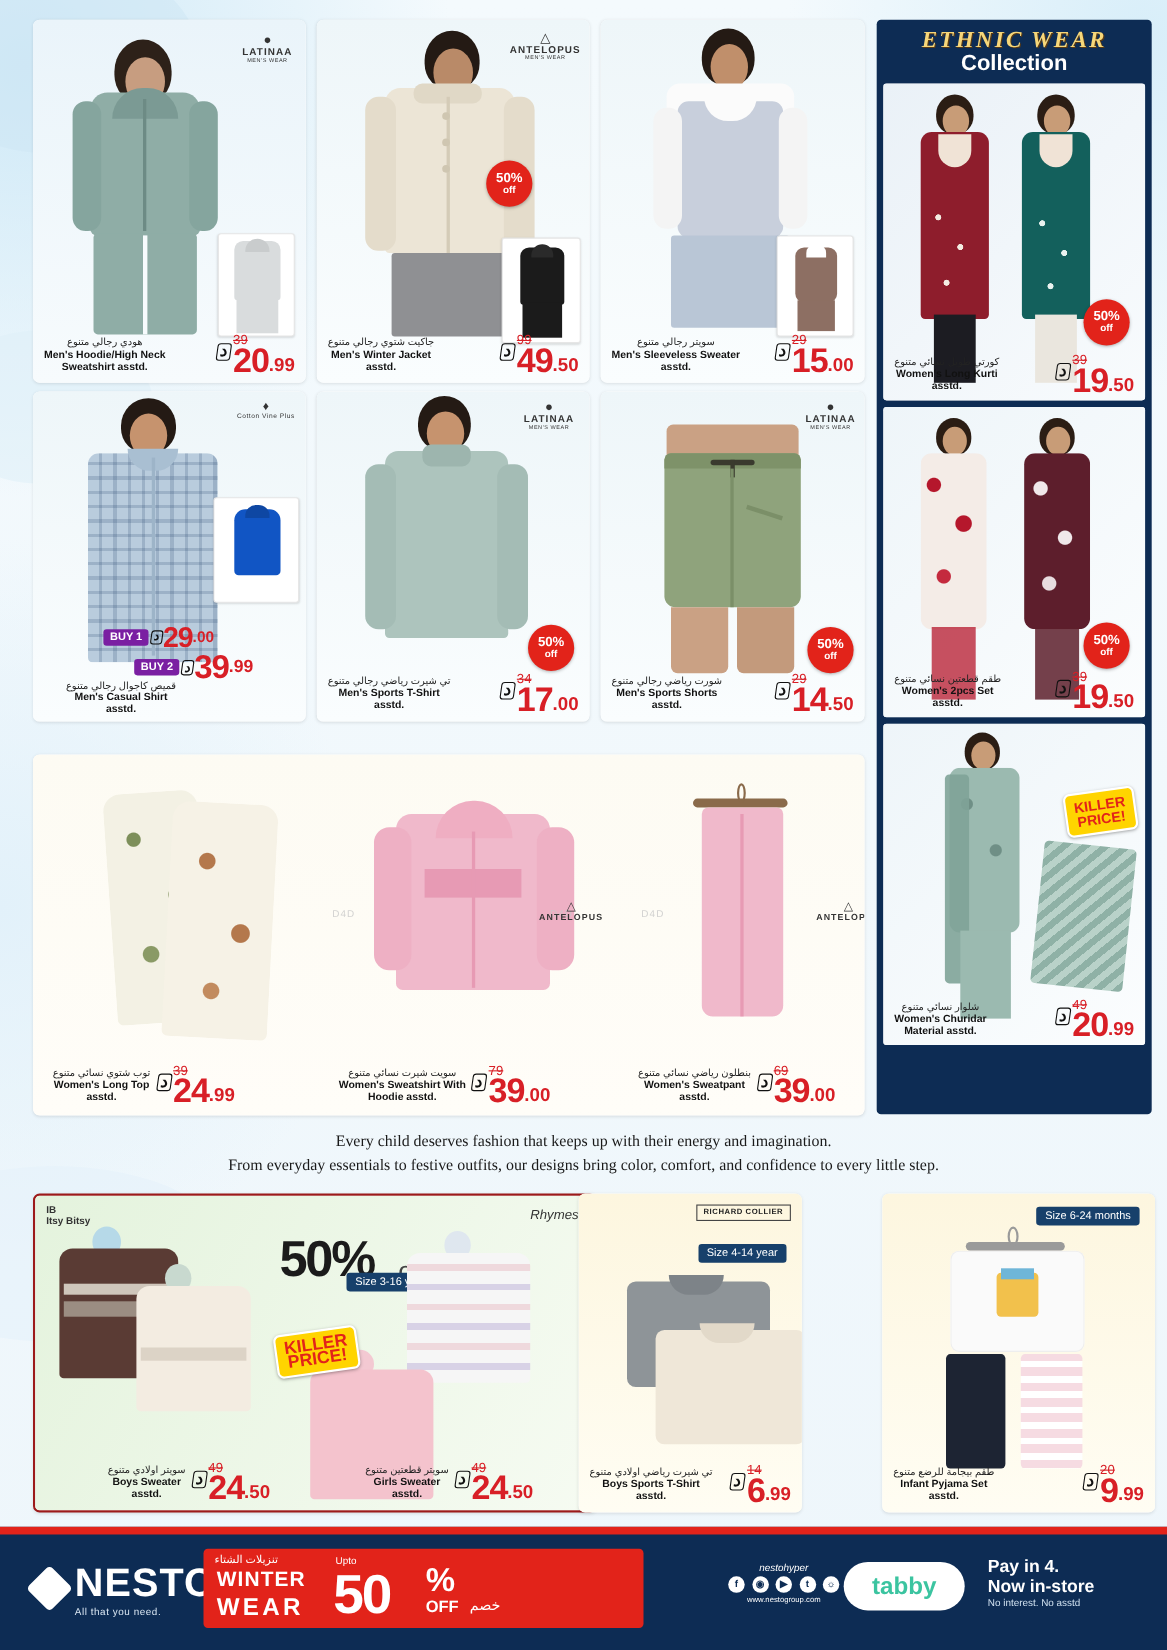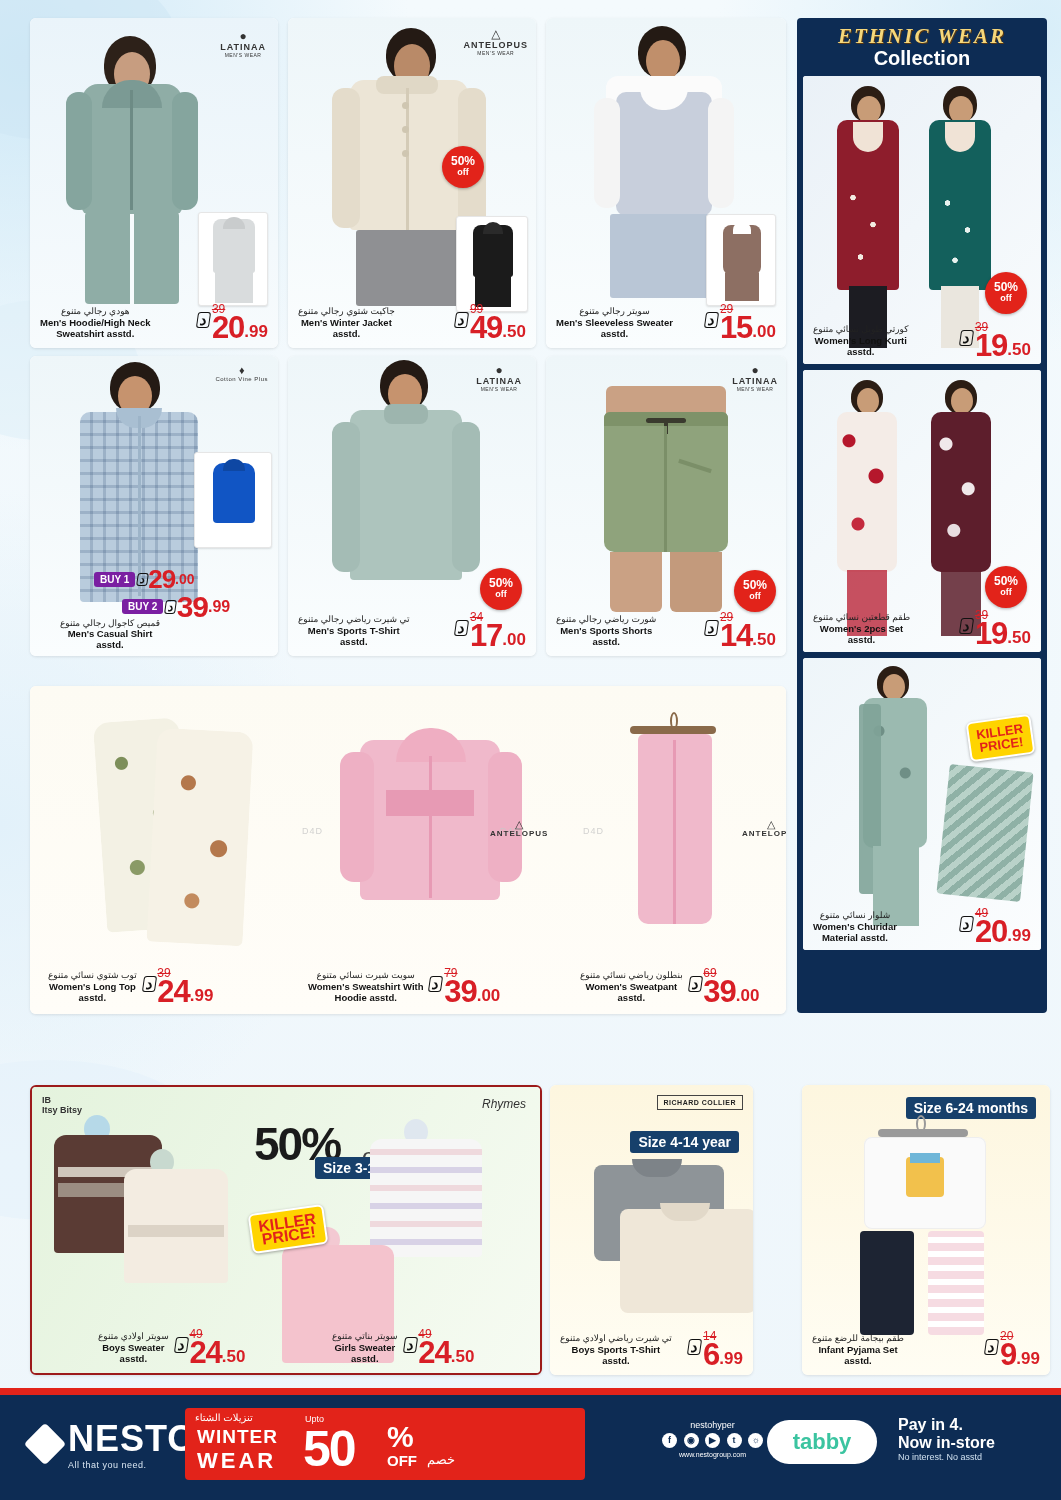--- a/index.html
+++ b/index.html
@@ -85,21 +85,21 @@
   #tagline{
     position:absolute;left:0;right:0;top:1028px;text-align:center;
     font-family:"Liberation Serif", serif;font-size:14.5px;color:#1a1a1a;line-height:1.5;
   }
 
   
   #kids{position:absolute;left:30px;top:1085px;width:1000px;height:290px;}
   .kidCard{position:absolute;background:#fff;border-radius:6px;box-shadow:0 1px 3px rgba(0,0,0,.1);overflow:hidden;}
 
   .sizeTag{
-    position:absolute;background:#17406b;color:#fff;font-size:14px;font-weight:bold;
+    position:absolute;background:#17406b;color:#fff;font-size:10px;font-weight:normal;
     padding:3px 8px;border-radius:3px;
   }
   .killer{
     position:absolute;transform:rotate(-8deg);background:#ffd400;color:#e2231a;
     font-weight:bold;font-size:14px;line-height:13px;text-align:center;
     padding:5px 7px;border-radius:6px;border:2px solid #fff;
     box-shadow:0 1px 3px rgba(0,0,0,.35);
     font-family:"Liberation Sans", sans-serif;
   }
   .bigoff{
@@ -602,20 +602,24 @@
             <div class="prow">
                 <span class="big">20</span>
                 <span class="cents">.99</span>
               </div>
           </div>
         </div>
       </div>
     </div>
   </div>
 
+  <div id="tagline">
+    <div>Every child deserves fashion that keeps up with their energy and imagination.</div>
+    <div>From everyday essentials to festive outfits, our designs bring color, comfort, and confidence to every little step.</div>
+  </div>
 
   <div id="kids">
 
     <div class="kidCard" style="left:0;top:0;width:512px;height:290px;border:2px solid #9c1a1a;">
       <div class="photo" style="background:linear-gradient(120deg,#e4f3dd,#f6fbf2);">
         <div style="position:absolute;left:10px;top:8px;font-size:9px;font-weight:bold;color:#333;white-space:pre-line;line-height:1.15;">IB
 Itsy Bitsy</div>
         <div style="position:absolute;right:14px;top:10px;font-size:12px;font-style:italic;color:#333;">Rhymes</div>
 
         <div class="bigoff" style="left:222px;top:30px;">50%</div>
@@ -655,38 +659,38 @@
             <span class="old">49</span>
             <div class="prow">
                 <span class="big">24</span>
                 <span class="cents">.50</span>
               </div>
           </div>
         </div>
       </div>
       <div style="position:absolute;left:300px;bottom:6px;display:flex;align-items:center;gap:6px;">
         <div class="nameBlock">
-          <div class="ar">سويتر بناتي متنوع</div>
+          <div class="ar">سويتر قطعتين متنوع</div>
           <div class="en" style="white-space:pre-line">Girls Sweater
 asstd.</div>
         </div>
         <div class="priceBlock">
           <span class="dirham">د</span>
           <div class="pcol">
             <span class="old">49</span>
             <div class="prow">
                 <span class="big">24</span>
                 <span class="cents">.50</span>
               </div>
           </div>
         </div>
       </div>
     </div>
 
-    <div class="kidCard" style="left:520px;top:0;width:203px;height:290px;">
+    <div class="kidCard" style="left:496px;top:0;width:203px;height:290px;">
       <div class="photo" style="background:linear-gradient(#fdf6df,#fffdf3);">
         <div class="sizeTag" style="right:14px;top:46px;">Size 4-14 year</div>
         <div style="position:absolute;right:10px;top:10px;border:1px solid #444;padding:3px 6px;font-size:7px;font-weight:bold;letter-spacing:.5px;color:#222;">RICHARD COLLIER</div>
         <div style="position:absolute;left:44px;top:80px;width:130px;height:96px;background:#8e9498;border-radius:8px;"></div>
         <div style="position:absolute;left:82px;top:74px;width:50px;height:18px;background:#7d8388;border-radius:0 0 20px 20px;"></div>
         <div style="position:absolute;left:70px;top:124px;width:136px;height:104px;background:#efe7d8;border-radius:8px;"></div>
         <div style="position:absolute;left:110px;top:118px;width:50px;height:18px;background:#e2d9c9;border-radius:0 0 20px 20px;"></div>
       </div>
       <div class="priceRow" style="bottom:6px;">
         <div class="nameBlock">
@@ -760,21 +764,21 @@
       <div style="position:absolute;left:12px;top:18px;font-size:19px;font-weight:bold;letter-spacing:1px;">WINTER</div>
       <div style="position:absolute;left:12px;top:40px;font-size:22px;font-weight:bold;letter-spacing:3px;">WEAR</div>
       <div style="position:absolute;left:120px;top:6px;font-size:9px;">Upto</div>
       <div style="position:absolute;left:118px;top:12px;font-size:50px;font-weight:bold;letter-spacing:-2px;">50</div>
       <div style="position:absolute;left:202px;top:12px;font-size:30px;font-weight:bold;">%</div>
       <div style="position:absolute;left:202px;top:44px;font-size:15px;font-weight:bold;">OFF</div>
       <div style="position:absolute;left:242px;top:44px;font-size:13px;">خصم</div>
     </div>
 
     <div class="social">
-      <div style="margin-bottom:3px;">nestohyper</div>
+      <div style="margin-bottom:3px;font-style:italic;">nestohyper</div>
       <div>
         <span class="soIcon">f</span>
         <span class="soIcon">◉</span>
         <span class="soIcon">▶</span>
         <span class="soIcon">t</span>
         <span class="soIcon">☼</span>
       </div>
       <div style="margin-top:3px;font-size:7px;">www.nestogroup.com</div>
     </div>
 

